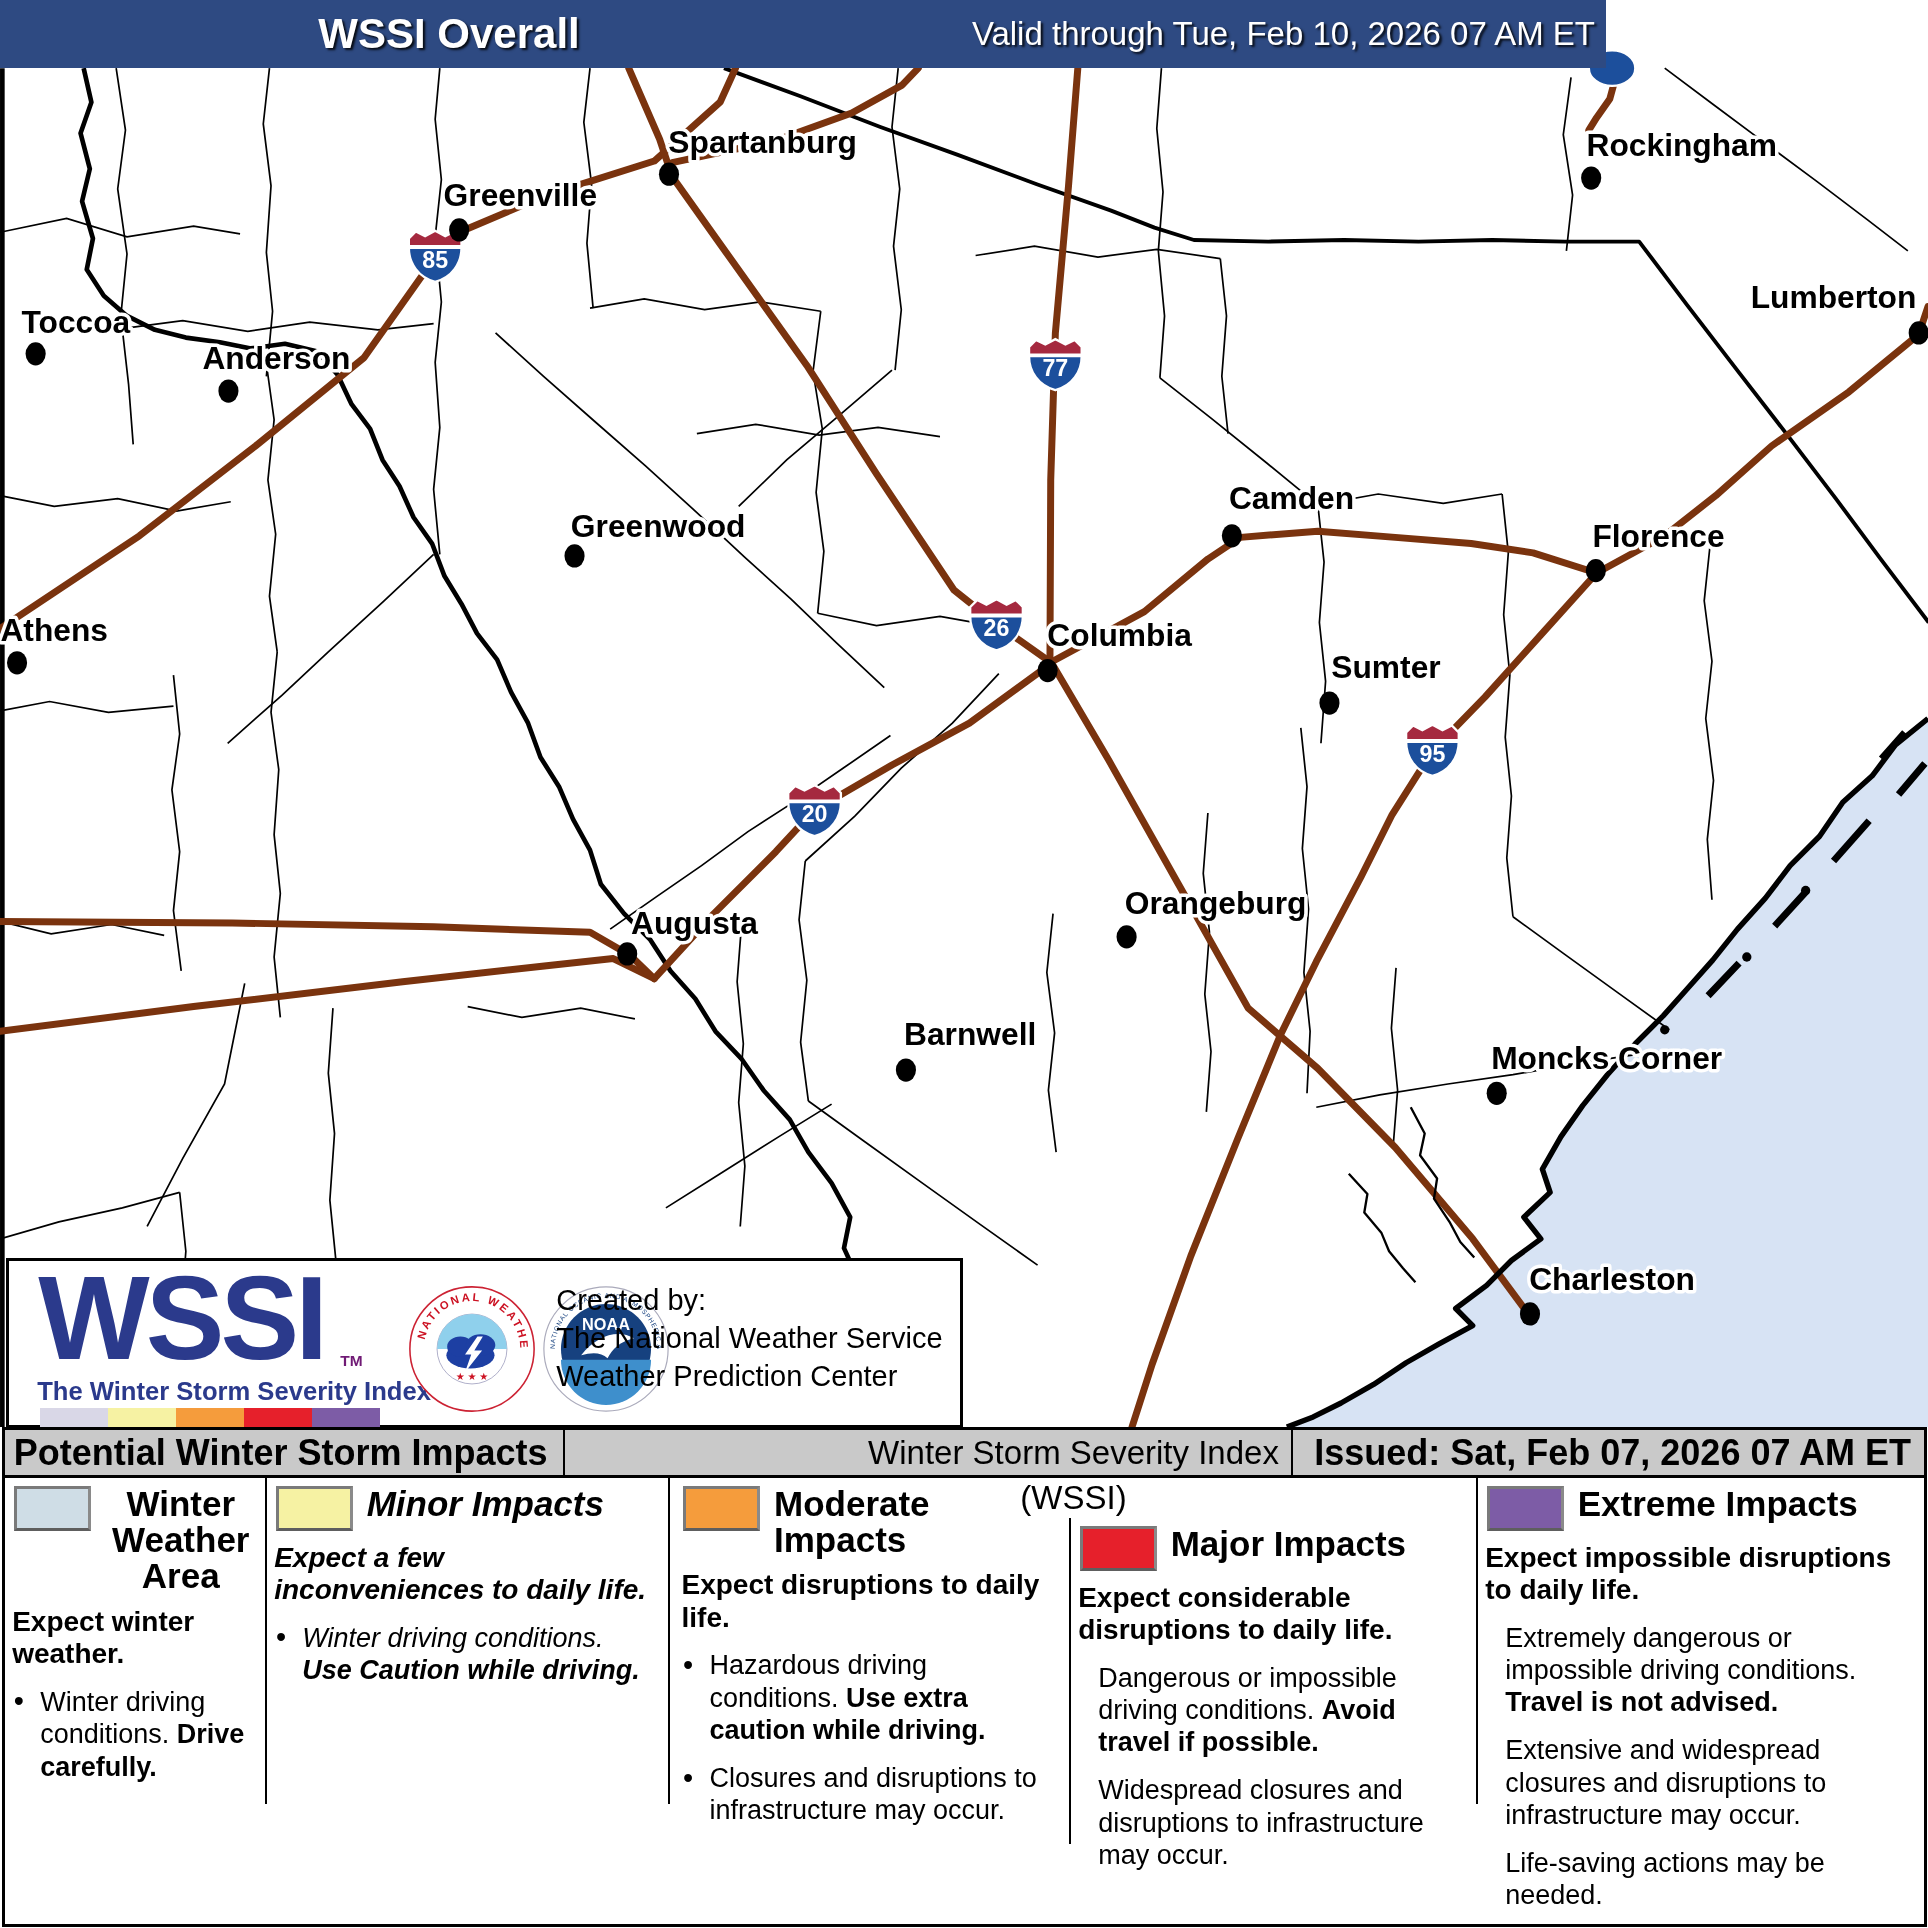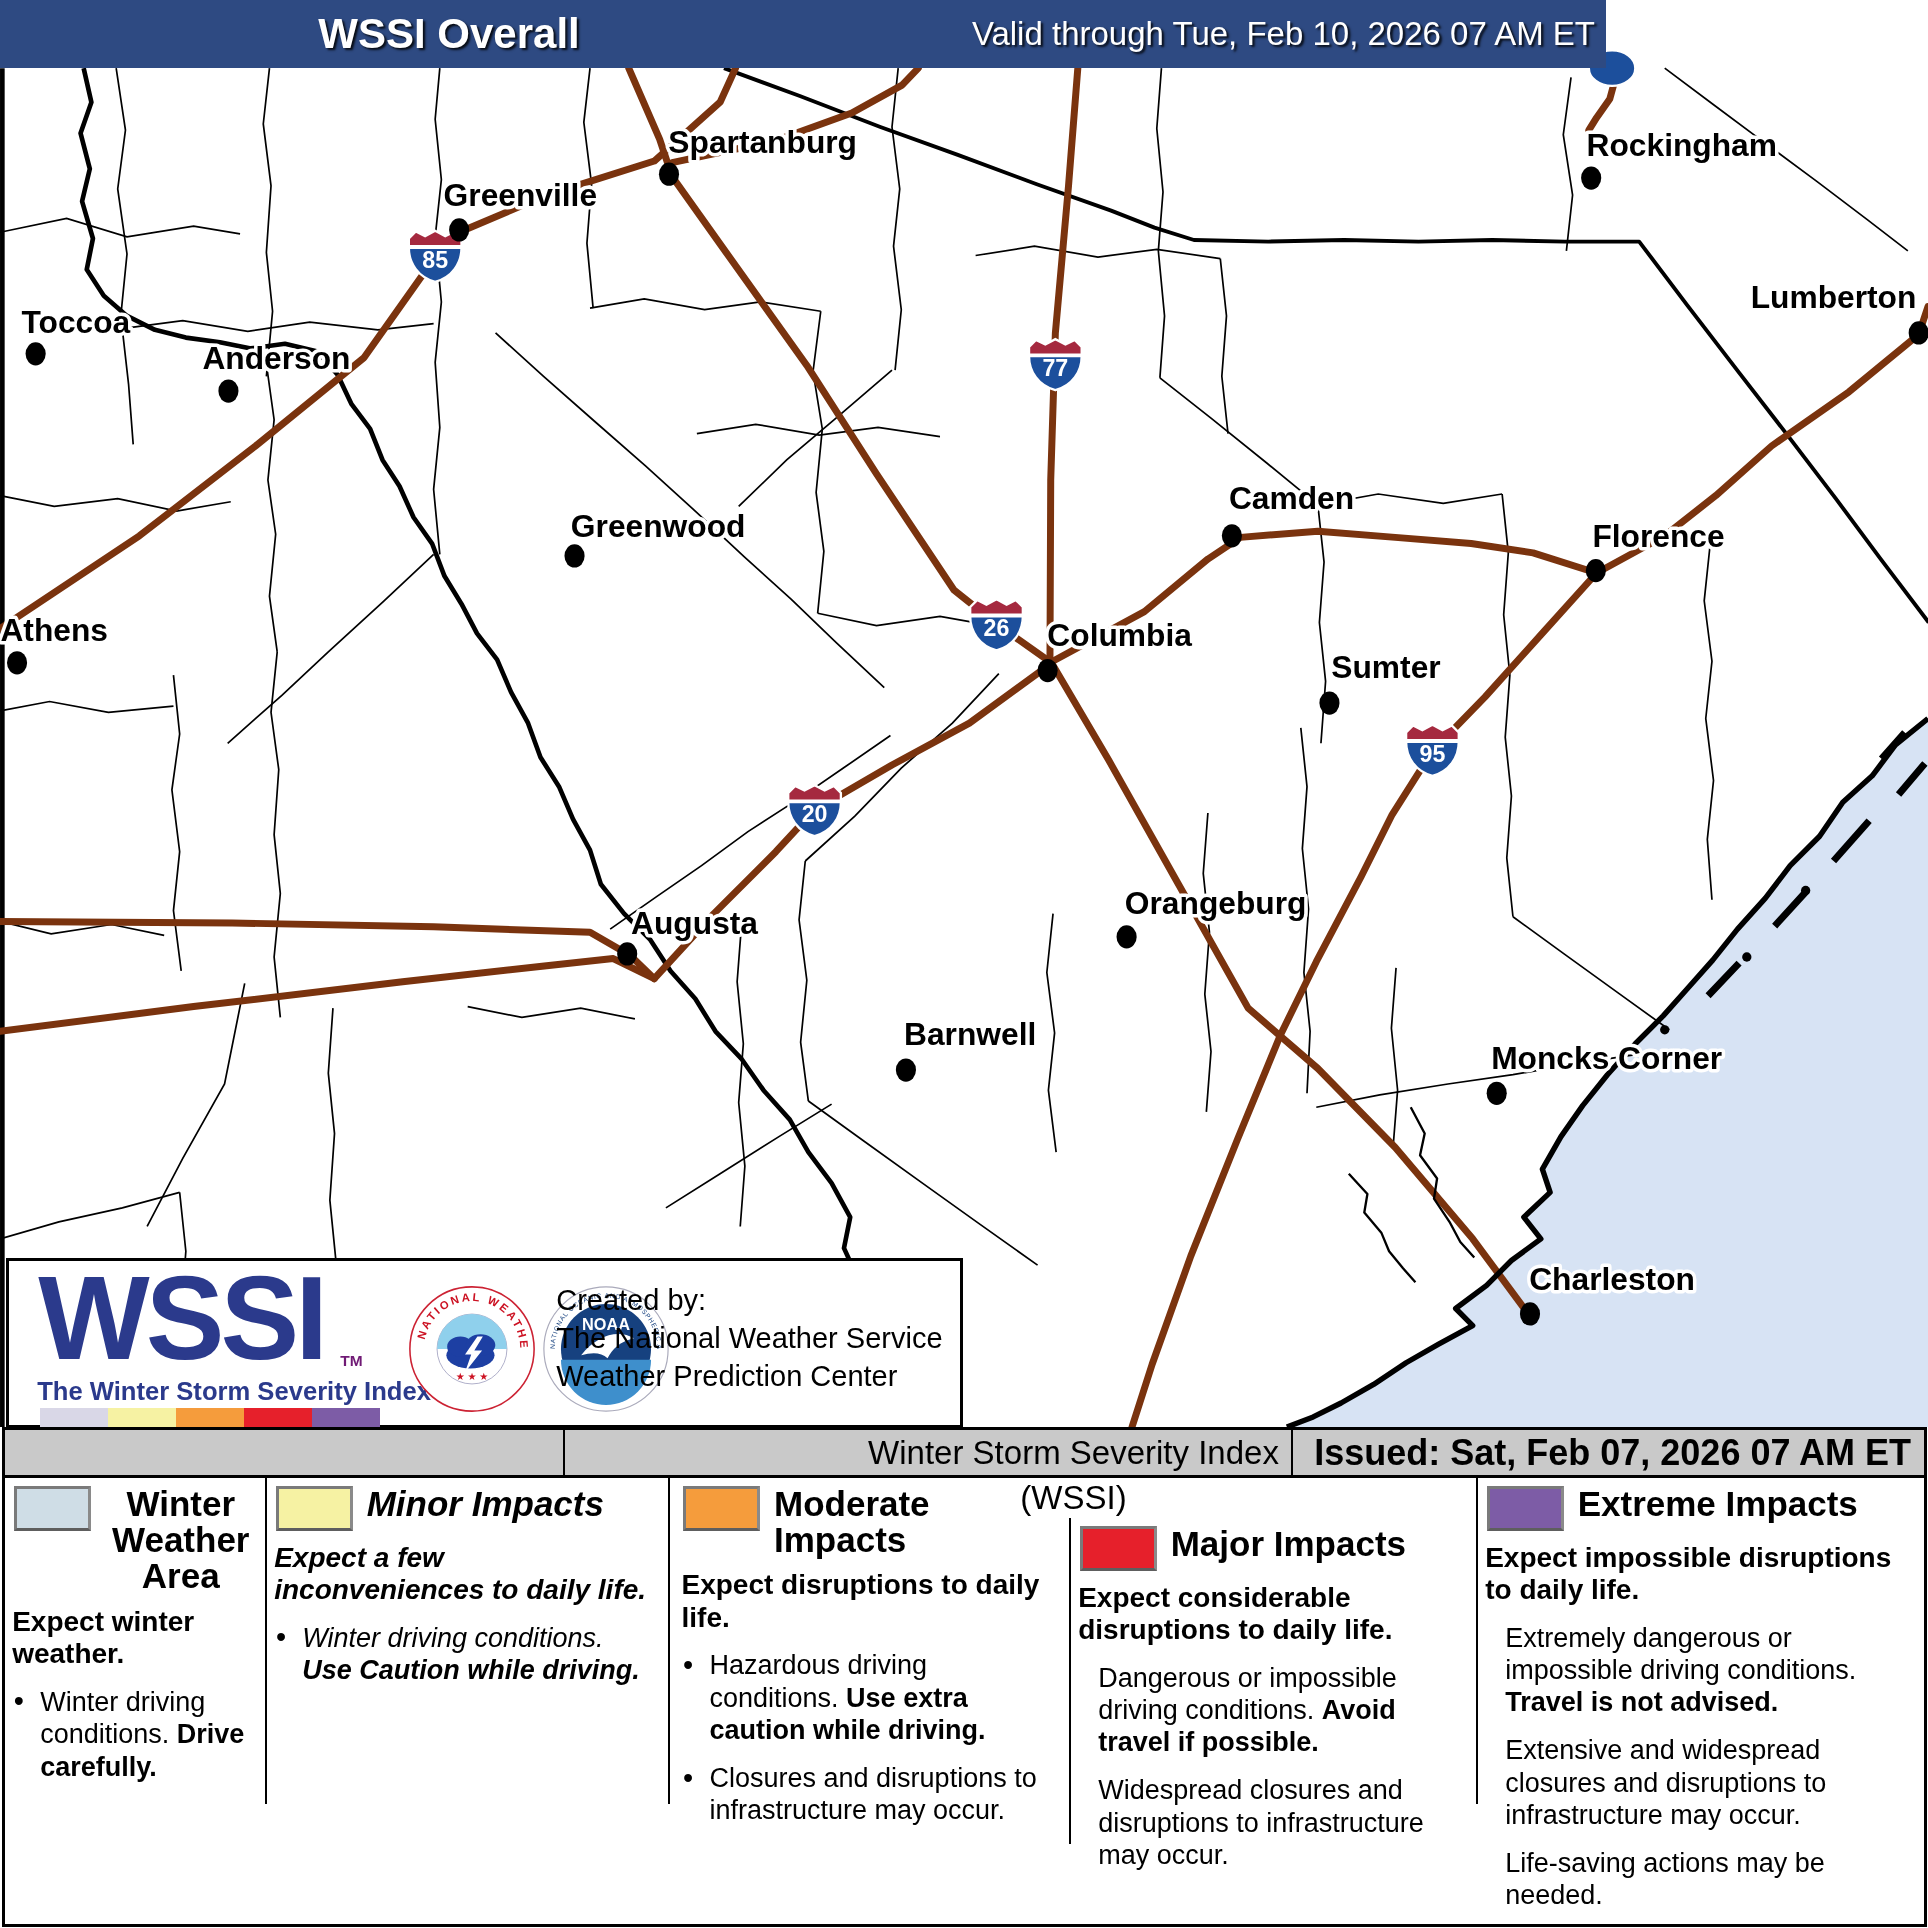--- a/index.html
+++ b/index.html
@@ -281,20 +281,21 @@
 
   <div id="created">
     <div>Created by:</div>
     <div>The National Weather Service</div>
     <div>Weather Prediction Center</div>
   </div>
 </div>
 
 <div id="bottom-frame">
   <div id="title-bar">
+    <div id="tb-left">Potential Winter Storm Impacts</div>
     <div class="tb-div" style="left:558px"></div>
     <div id="tb-center">Winter Storm Severity Index (WSSI)</div>
     <div class="tb-div" style="left:1286px"></div>
     <div id="tb-right">Issued: Sat, Feb 07, 2026 07 AM ET</div>
   </div>
   <div id="legend">
       <div class="lg-col" style="left: 0px; width: 260px;">
         <div class="lg-head">
           <span class="lg-swatch" style="background: rgb(207, 221, 230);"></span>
           <span class="lg-title">Winter Weather Area</span>

